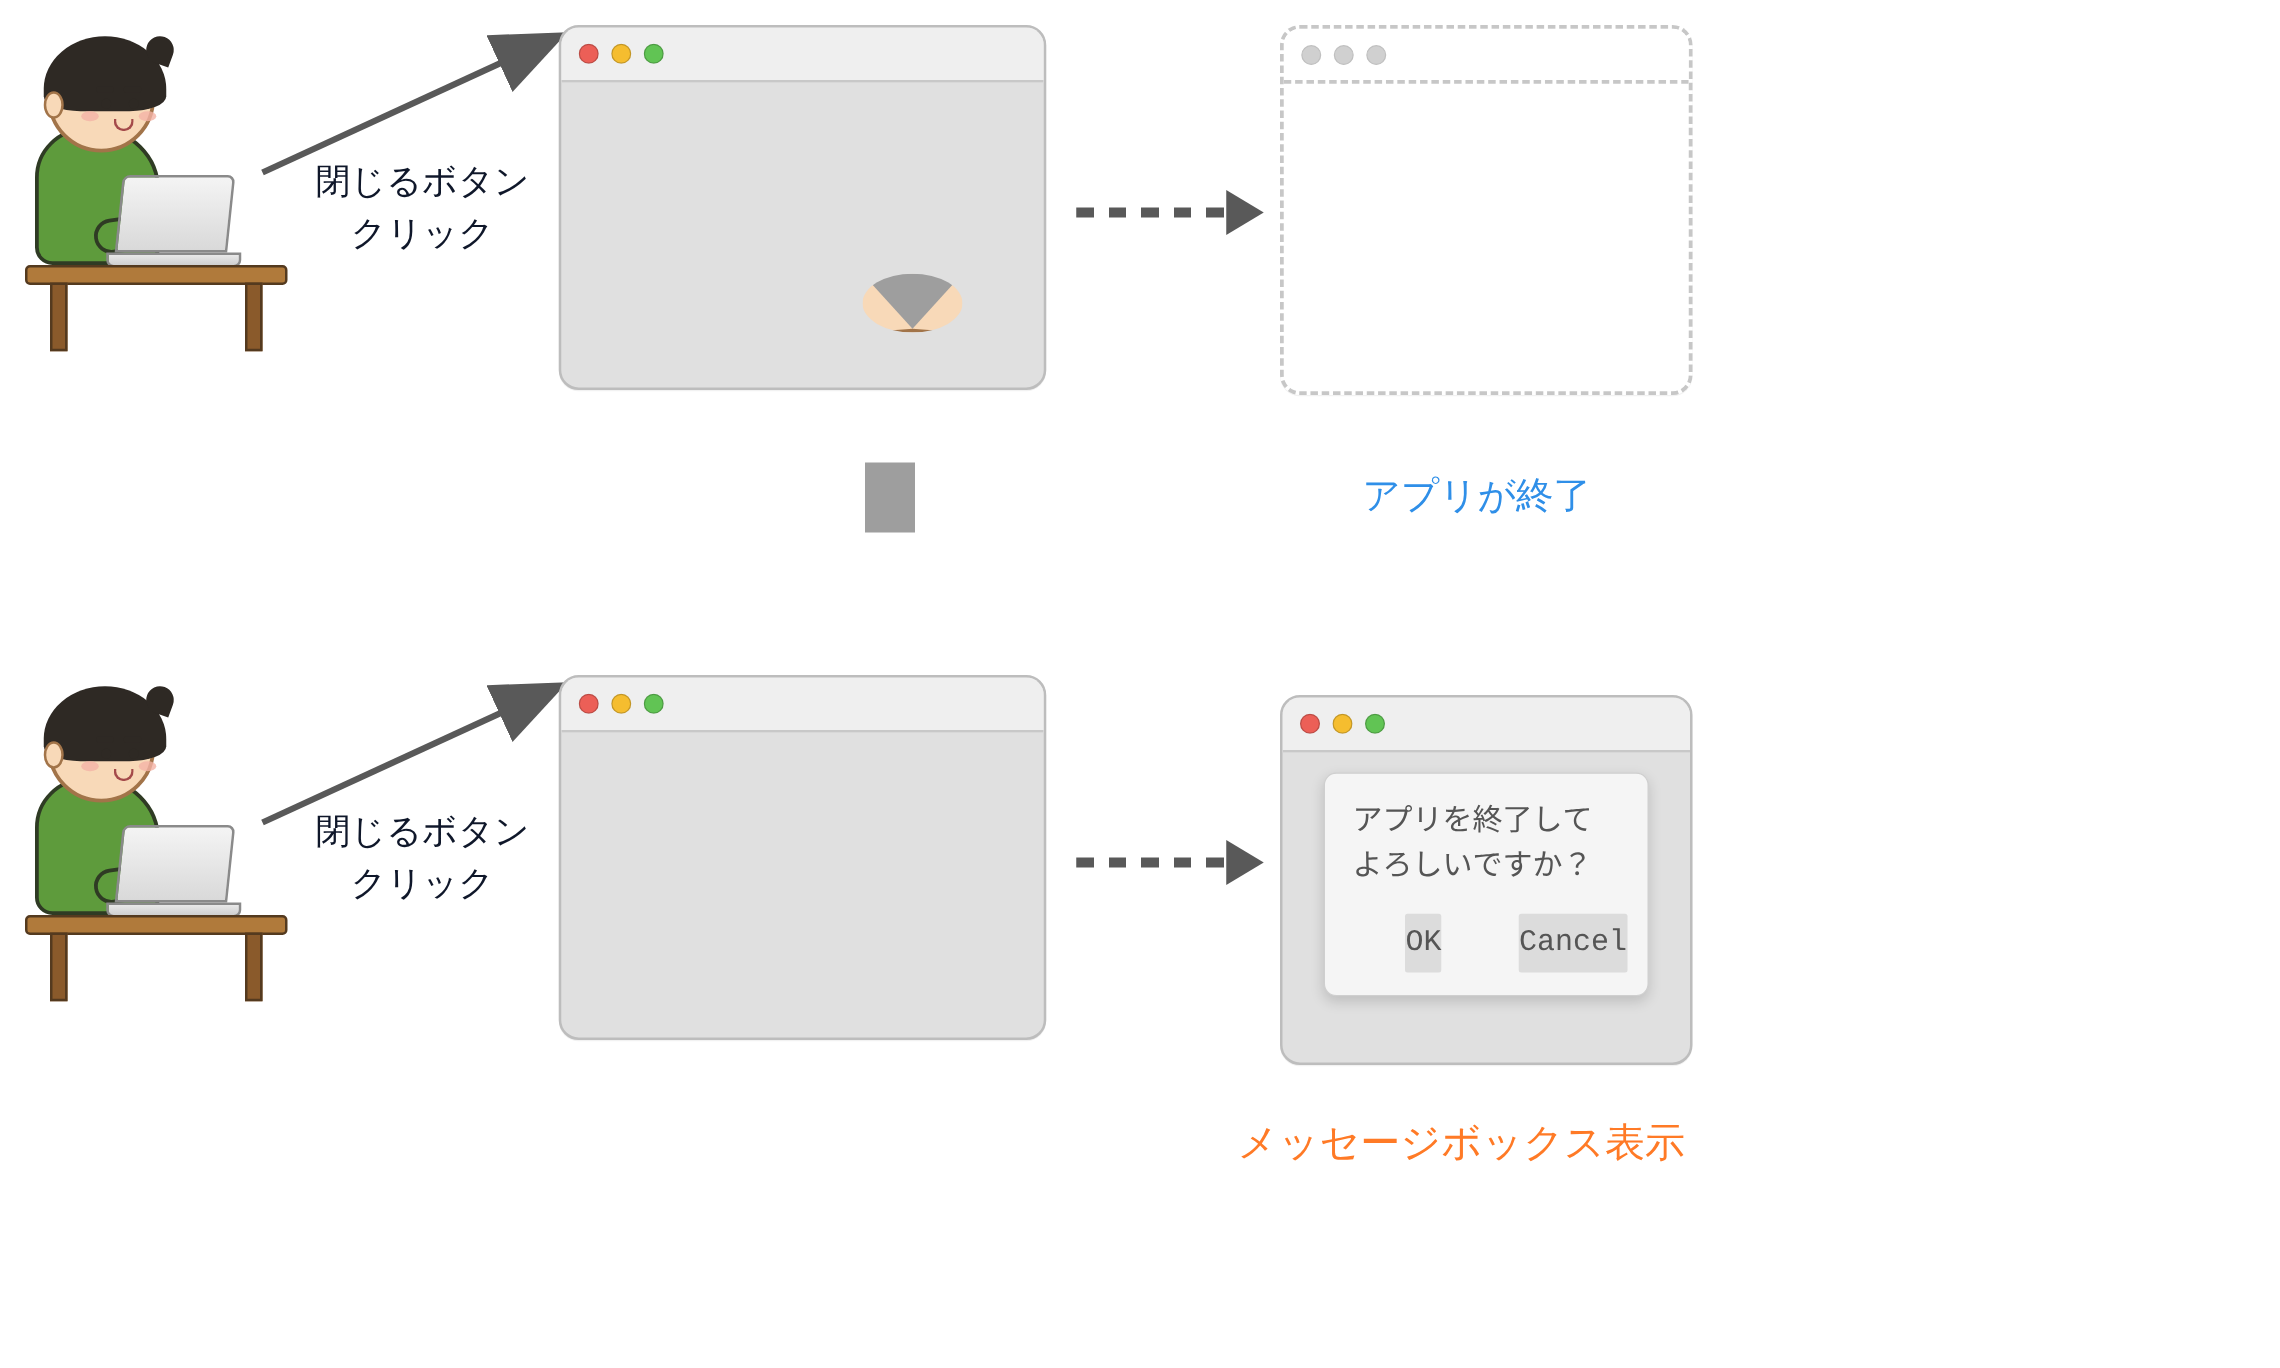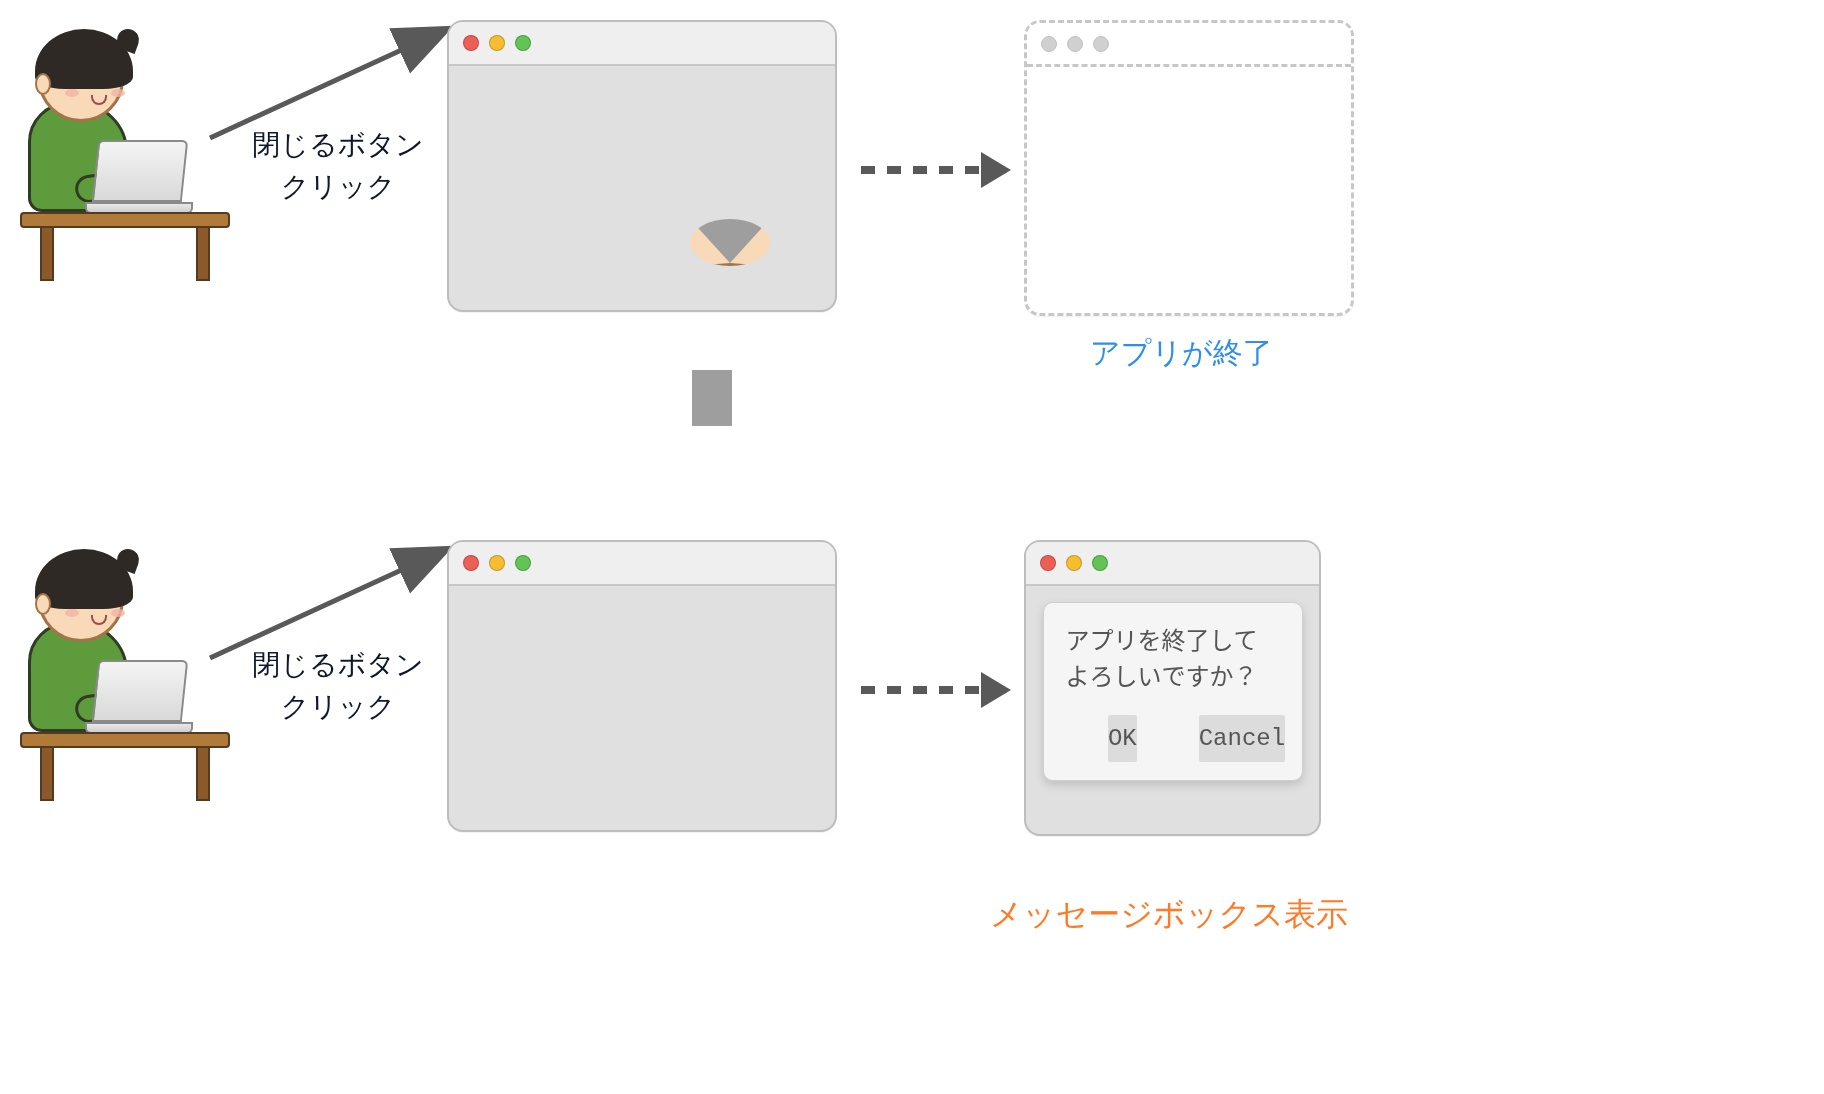--- a/index.html
+++ b/index.html
@@ -294,20 +294,21 @@
 
     .label {
       font-size: 28px;
       color: #0f172a;
       text-align: center;
       line-height: 1.5;
     }
     .label.blue {
       color: #2f8fe8;
       font-size: 30px;
+      margin-top: 44px;
     }
     .label.orange {
       color: #ff7a26;
       font-size: 32px;
     }
 
   </style>
 </head>
 <body>
 
@@ -433,21 +434,21 @@
       <div class="traffic yellow"></div>
       <div class="traffic green"></div>
     </div>
   </div>
 
   <div class="abs dotted-arrow" style="left:861px; top:672px; width:150px;">
     <div class="dotted-line"></div>
     <div class="arrowhead-right"></div>
   </div>
 
-  <div class="abs window" style="left:1024px; top:540px; width:297px; height:296px;">
+  <div class="abs window" style="left:1024px; top:556px; width:330px; height:296px;">
     <div class="titlebar">
       <div class="traffic red"></div>
       <div class="traffic yellow"></div>
       <div class="traffic green"></div>
     </div>
     <div class="dialog">
       <div class="dialog-text"><span>アプリを終了して</span>
 <span>よろしいですか？</span></div>
       <div class="dialog-buttons">
         <div class="dlg-btn">OK</div>

